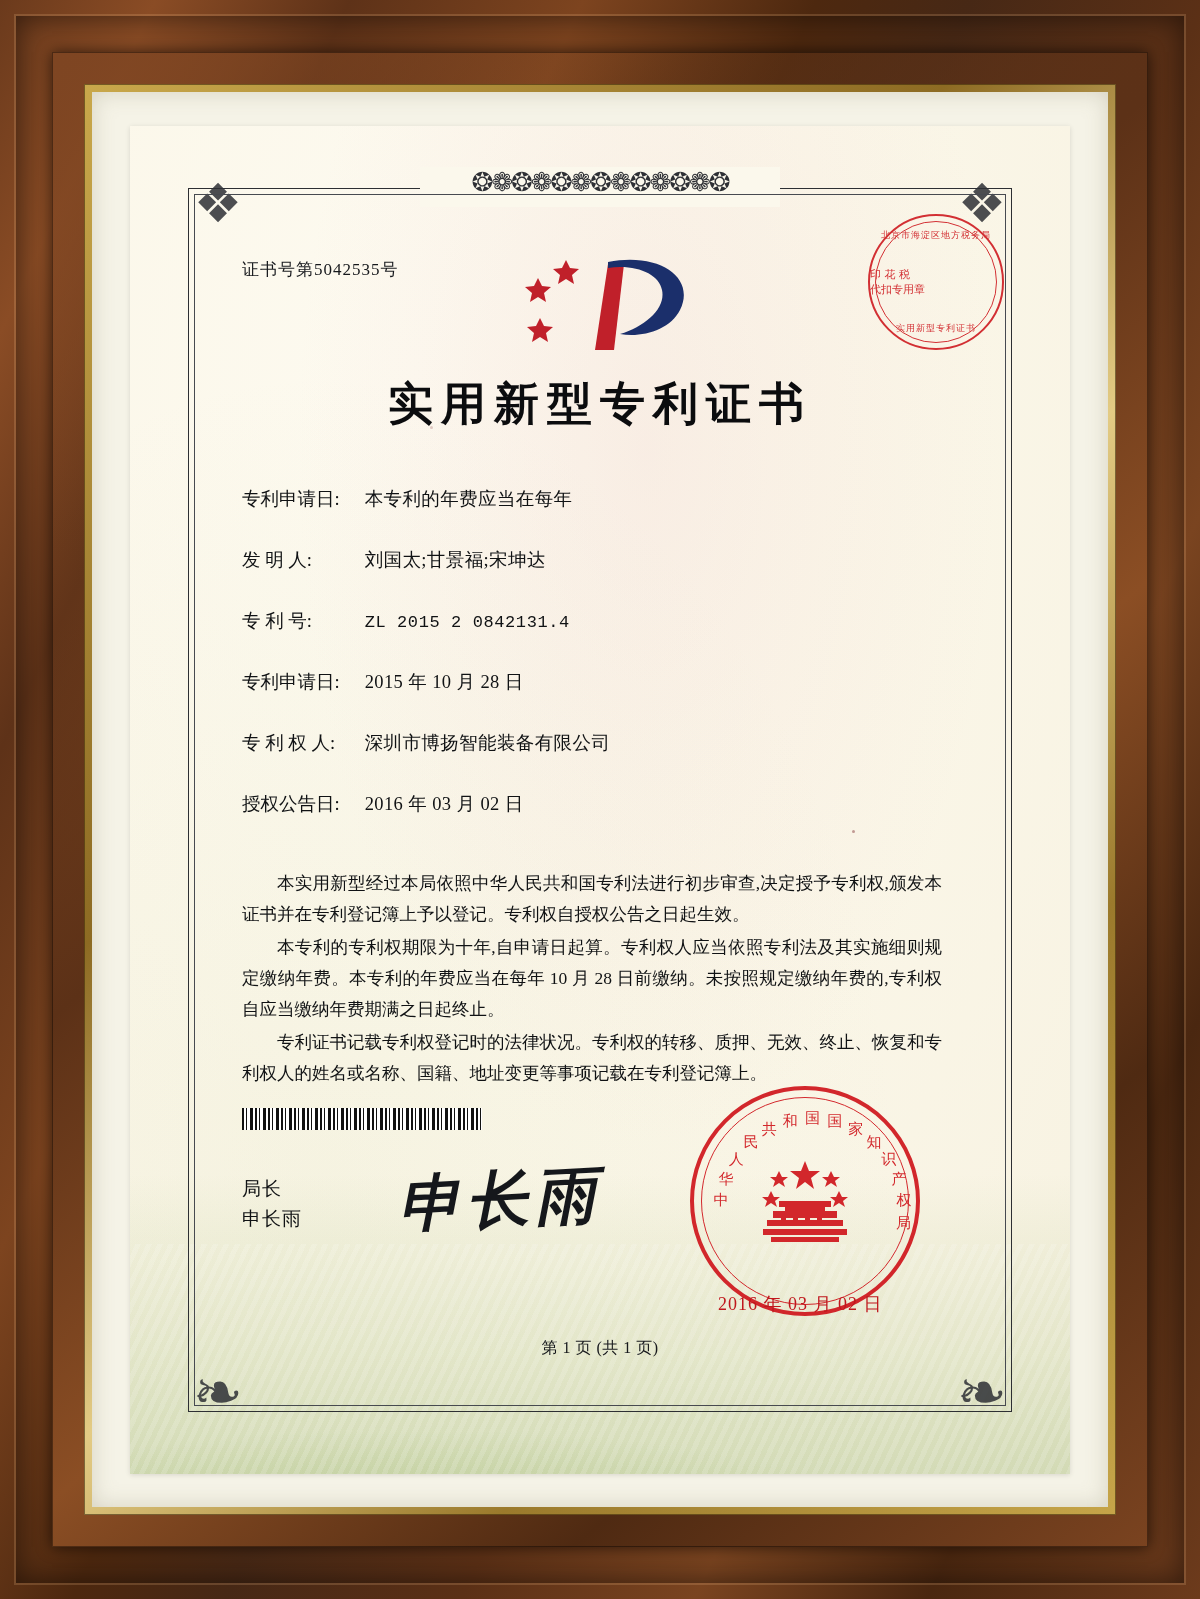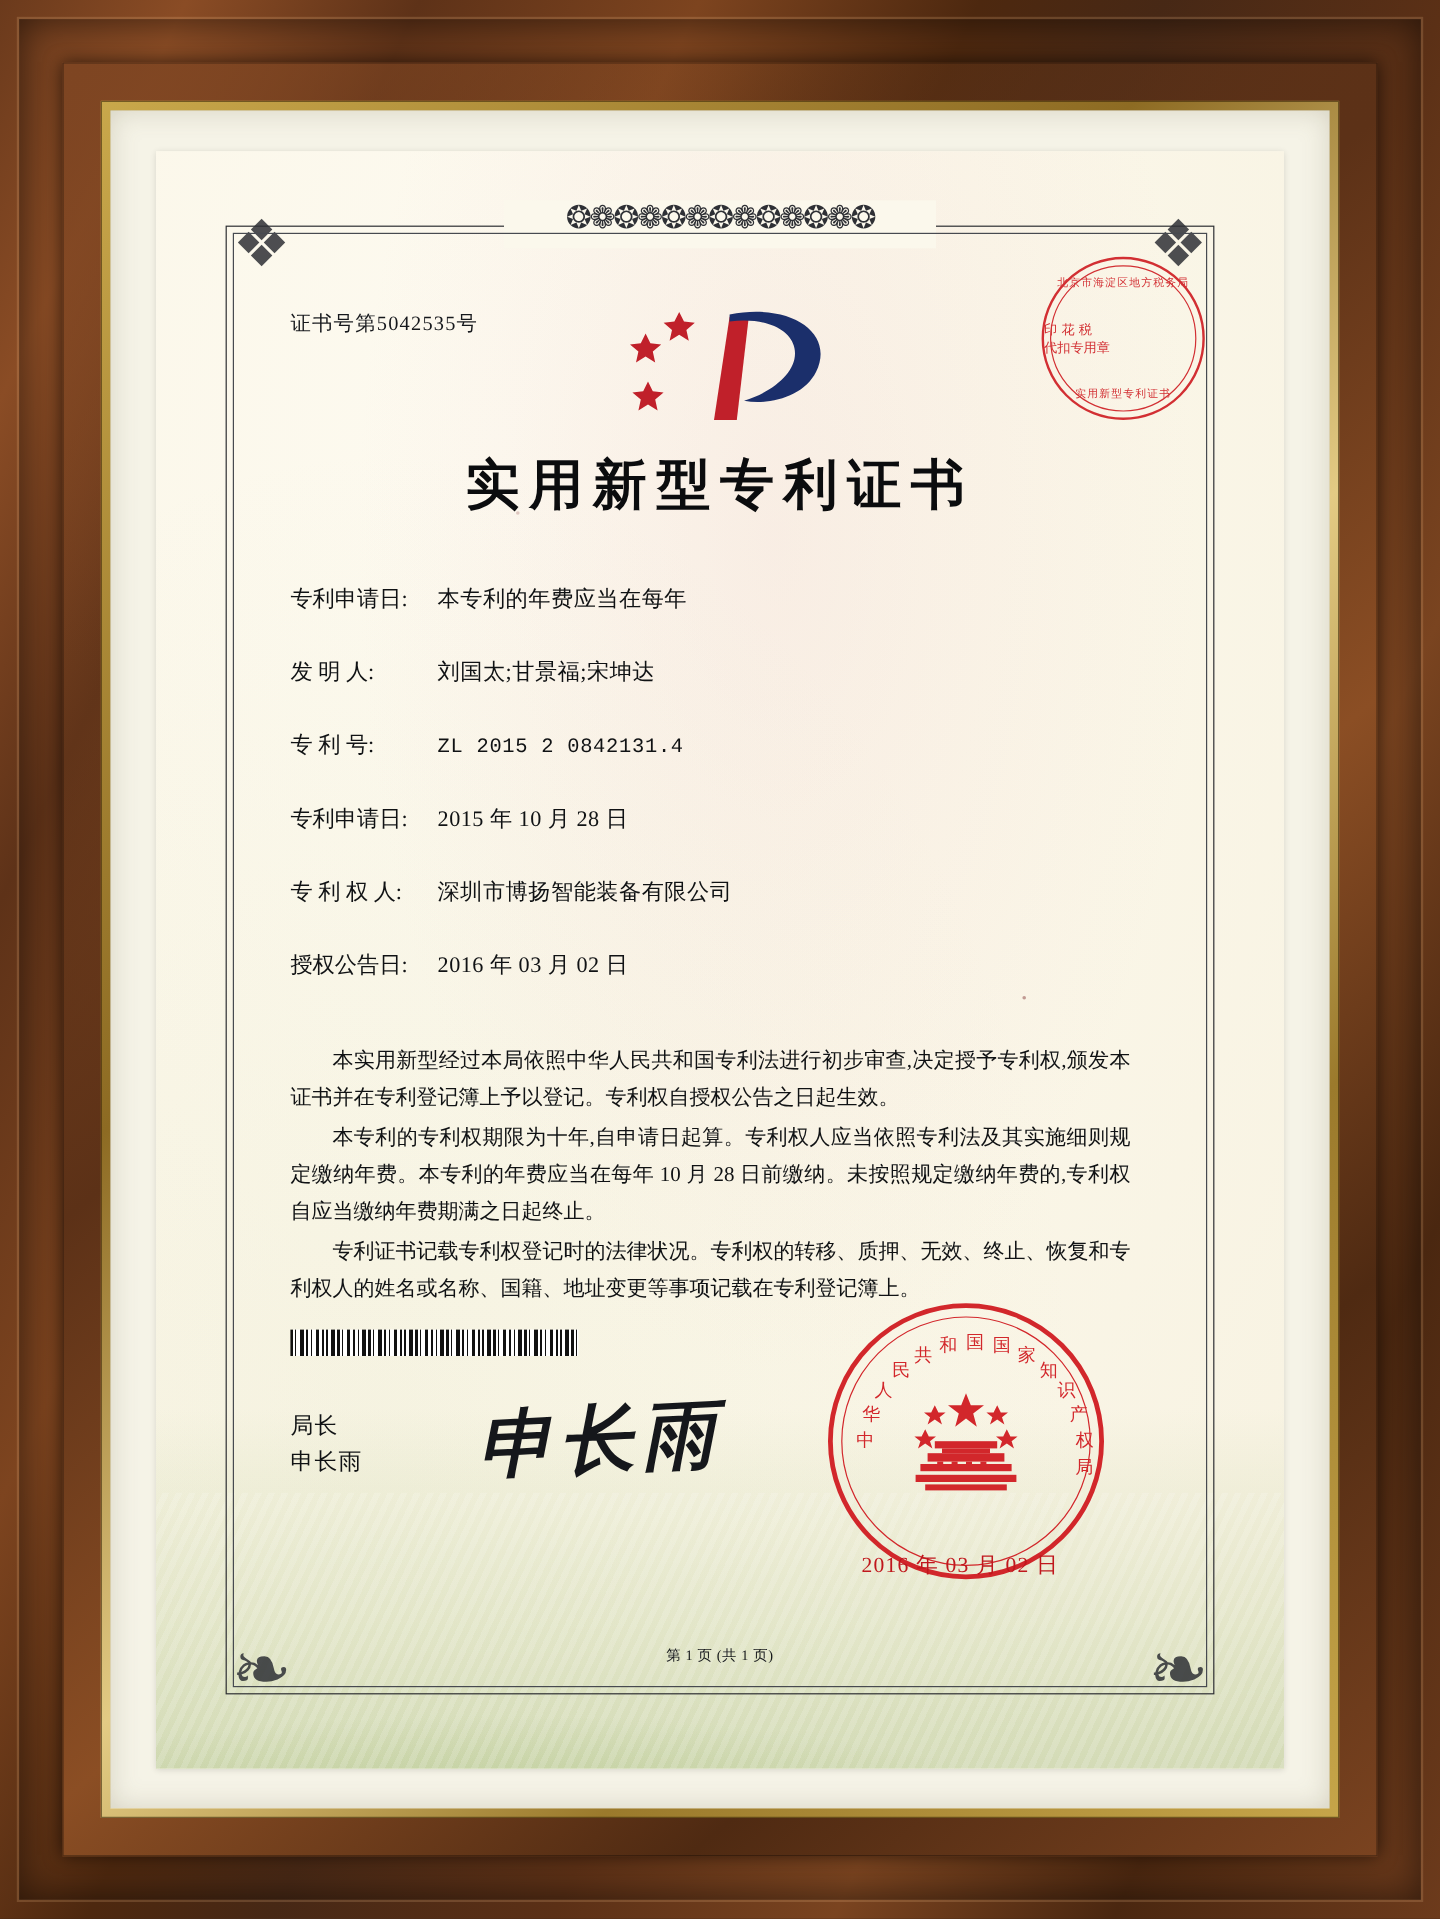--- a/index.html
+++ b/index.html
@@ -310,24 +310,23 @@
     color: #c0171d;
     letter-spacing: 1px;
     font-family: "Liberation Serif", serif;
   }
 
   
   .page-footer {
     position: absolute;
     left: 0; right: 0; top: 1212px;
     text-align: center;
-    font-size: 12px;
+    font-size: 16px;
     color: #16181c;
     letter-spacing: .5px;
-    margin-top: 33px;
   }
 
   .speck {
     position: absolute;
     width: 3px; height: 3px;
     background: #8a4040;
     border-radius: 50%;
     opacity: .5;
   }
 </style>

